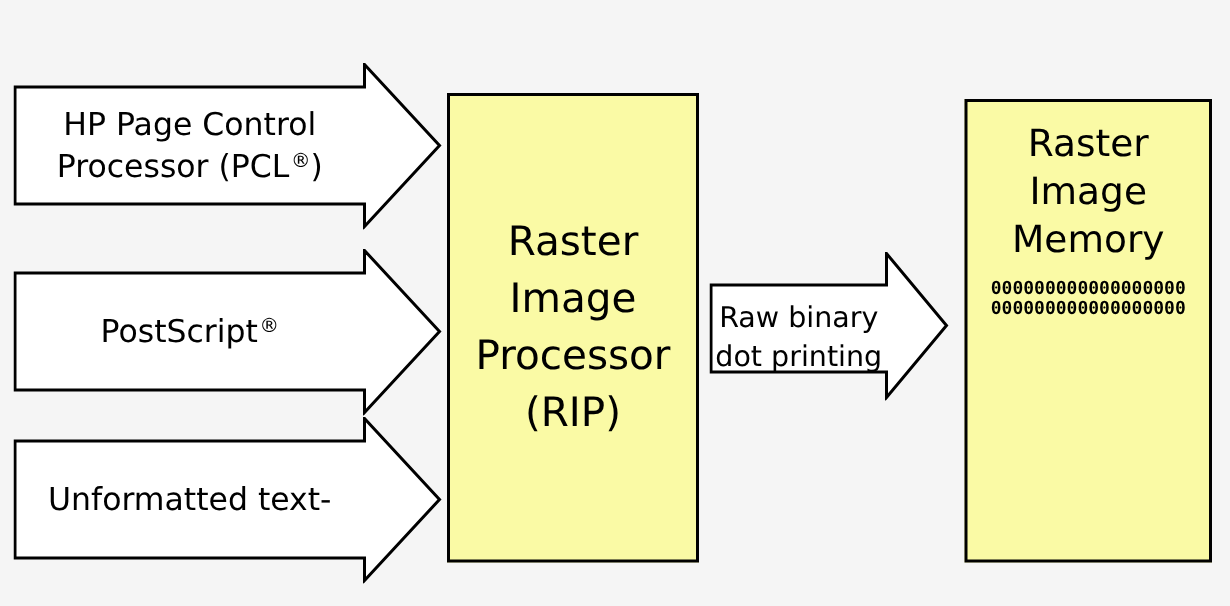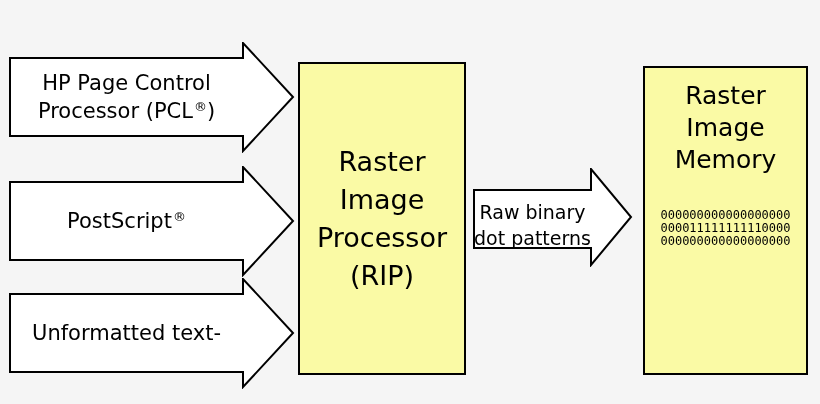--- a/index.html
+++ b/index.html
@@ -30,22 +30,22 @@
   }
   .mem-box{
     position:absolute;left:643px;top:66px;width:161px;height:305px;
     background:#fafaa5;border:2px solid #000;
     display:flex;flex-direction:column;align-items:center;
   }
   .mem-title{
     padding-top:12px;font-size:25px;line-height:32px;text-align:center;white-space:pre-line;
   }
   .mem-binary{
-    margin-top:33px;font-family:"DejaVu Sans Mono","Liberation Mono",monospace;
-    font-size:12px;line-height:13px;font-weight:normal;text-align:center;letter-spacing:0;
+    margin-top:10px;font-family:"DejaVu Sans Mono","Liberation Mono",monospace;
+    font-size:12px;line-height:13px;font-weight:bold;text-align:center;letter-spacing:0;
   }
 </style>
 </head>
 <body>
 
 <div class="stage">
 
   <div class="block-arrow" style="left:9px;top:42px;">
     <svg width="286" height="111" viewBox="0 0 286 111">
       <polygon points="1,16 234,16 234,1 284,55 234,109 234,94 1,94" fill="#ffffff" stroke="#000000" stroke-width="2" stroke-linejoin="miter"></polygon>
@@ -80,28 +80,27 @@
 Processor
 (RIP)</div>
   </div>
 
   <div class="out-arrow">
     <svg width="160" height="99" viewBox="0 0 160 99">
       <polygon points="1,22 118,22 118,1 158,49 118,97 118,80 1,80" fill="#ffffff" stroke="#000000" stroke-width="2" stroke-linejoin="miter"></polygon>
     </svg>
     <div class="arrow-label">
       <div>Raw binary</div>
-      <div>dot patterns</div>
+      <div>dot printing</div>
     </div>
   </div>
 
   <div class="mem-box">
     <div class="mem-title">Raster
 Image
 Memory</div>
     <div class="mem-binary">
       <div>000000000000000000</div>
-      <div>000011111111110000</div>
       <div>000000000000000000</div>
     </div>
   </div>
 
 </div>
 
 </body></html>

